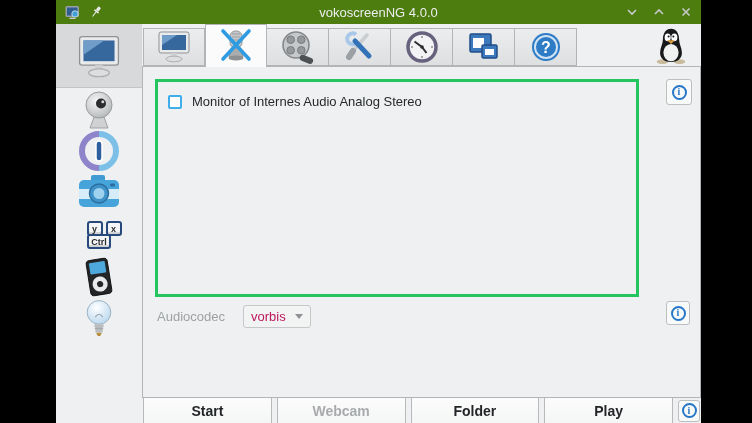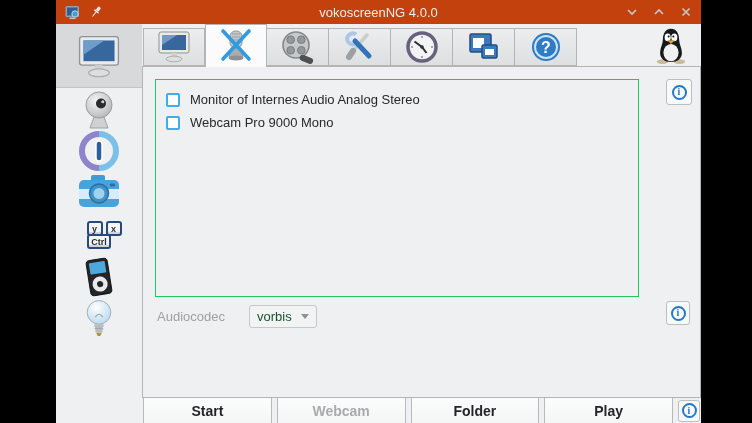--- a/index.html
+++ b/index.html
@@ -3,21 +3,21 @@
 <meta charset="utf-8">
 <style>
   * { margin:0; padding:0; box-sizing:border-box; }
   html,body { width:752px; height:423px; overflow:hidden; }
   body { background:#000; font-family:"Liberation Sans", sans-serif; position:relative; }
 
   .window { position:absolute; left:56px; top:0; width:645px; height:423px;
             background:#eff0f1; display:flex; flex-direction:column; }
 
   
-  .titlebar { flex:0 0 24px; background:#c2410c; display:flex; align-items:center;
+  .titlebar { flex:0 0 24px; background:#4d7c0f; display:flex; align-items:center;
               padding:0 9px; position:relative; }
   .tb-left { display:flex; align-items:center; gap:9px; z-index:2; }
   .tb-title { position:absolute; left:0; right:0; text-align:center; color:#eceeef;
               font-size:13px; z-index:1; }
   .tb-controls { margin-left:auto; display:flex; align-items:center; gap:15px; z-index:2; }
   .tb-controls svg { display:block; }
 
   
   .appbody { flex:1; display:flex; min-height:0; }
 
@@ -43,40 +43,40 @@
          display:flex; align-items:center; justify-content:center; cursor:pointer; }
   .tab:first-child { border-left-width:1px; }
   .tab.selected { background:#fbfbfb; height:43px; margin-bottom:-1px;
                   border-bottom:none; border-left-width:1px; }
   .logo { margin-left:auto; margin-right:8px; align-self:center; }
 
   .pane { position:absolute; left:0; right:0; top:42px; bottom:25px;
           border:1px solid #b2b4b6; background:#eff0f1; z-index:1; }
 
   .scrollbox { position:absolute; left:12px; top:12px; right:61px; height:218px;
-               border:1px solid #22c55e; background:#eff0f1; padding:8px 10px; }
+               border:3px solid #22c55e; background:#eff0f1; padding:8px 10px; }
   .device-row { display:flex; align-items:center; gap:10px; height:23px; }
   .checkbox { width:14px; height:14px; border:2px solid #3daee9; border-radius:2px;
               background:#fdfdfd; flex:0 0 auto; }
   .device-label { font-size:13px; color:#26292c; }
 
   .info-btn { width:26px; height:26px; border:1px solid #bcbec0; border-radius:3px;
               background:#f8f9f9; display:flex; align-items:center; justify-content:center; }
   .info-btn.pos-a { position:absolute; right:8px; top:12px; }
   .info-btn.pos-b { position:absolute; right:10px; top:234px; width:24px; height:24px; }
   .info-circle { width:15px; height:15px; border:2px solid #2677c8; border-radius:50%;
                  color:#2677c8; font-size:10px; font-weight:bold; line-height:1;
                  display:flex; align-items:center; justify-content:center;
                  font-family:"Liberation Serif", serif; }
 
-  .codec-row { position:absolute; left:14px; top:238px; display:flex; align-items:center; gap:24px; }
+  .codec-row { position:absolute; left:14px; top:238px; display:flex; align-items:center; gap:18px; }
   .codec-label { font-size:13px; color:#9ea1a3; }
   .combo { min-width:62px; height:23px; border:1px solid #c5c7c8; border-radius:3px;
            background:#f2f3f3; display:flex; align-items:center; padding:0 7px; }
-  .combo-value { font-size:13px; color:#14532d; margin-right:9px; }
+  .combo-value { font-size:13px; color:#be185d; margin-right:9px; }
   .combo-arrow { width:0; height:0; border-left:4px solid transparent;
                  border-right:4px solid transparent; border-top:5px solid #8f9294; }
 
   .bottombar { position:absolute; left:0; right:0; bottom:0; height:25px;
                display:flex; align-items:center; gap:5px; padding:0 1px; }
   .btn { flex:1; height:36px; border:1px solid #b7b9bb; border-radius:3px;
          background:linear-gradient(#fdfdfd,#f3f4f4); font-size:14px; font-weight:bold;
          color:#232629; display:flex; align-items:center; justify-content:center; cursor:pointer; }
   .btn.disabled { color:#a8abad; }
   .info-btn.pos-c { flex:0 0 22px; width:22px; height:22px; }
@@ -328,24 +328,20 @@
         </span>
       </div>
 
       <div class="pane">
 
         <div class="scrollbox">
           <div class="device-row">
             <span class="checkbox"></span>
             <span class="device-label">Monitor of Internes Audio Analog Stereo</span>
           </div>
-          <div class="device-row">
-            <span class="checkbox"></span>
-            <span class="device-label">Webcam Pro 9000 Mono</span>
-          </div>
         </div>
 
         <div class="info-btn pos-a">
           <span class="info-circle">i</span>
         </div>
 
         <div class="codec-row">
           <span class="codec-label">Audiocodec</span>
           <span class="combo">
             <span class="combo-value">vorbis</span>

